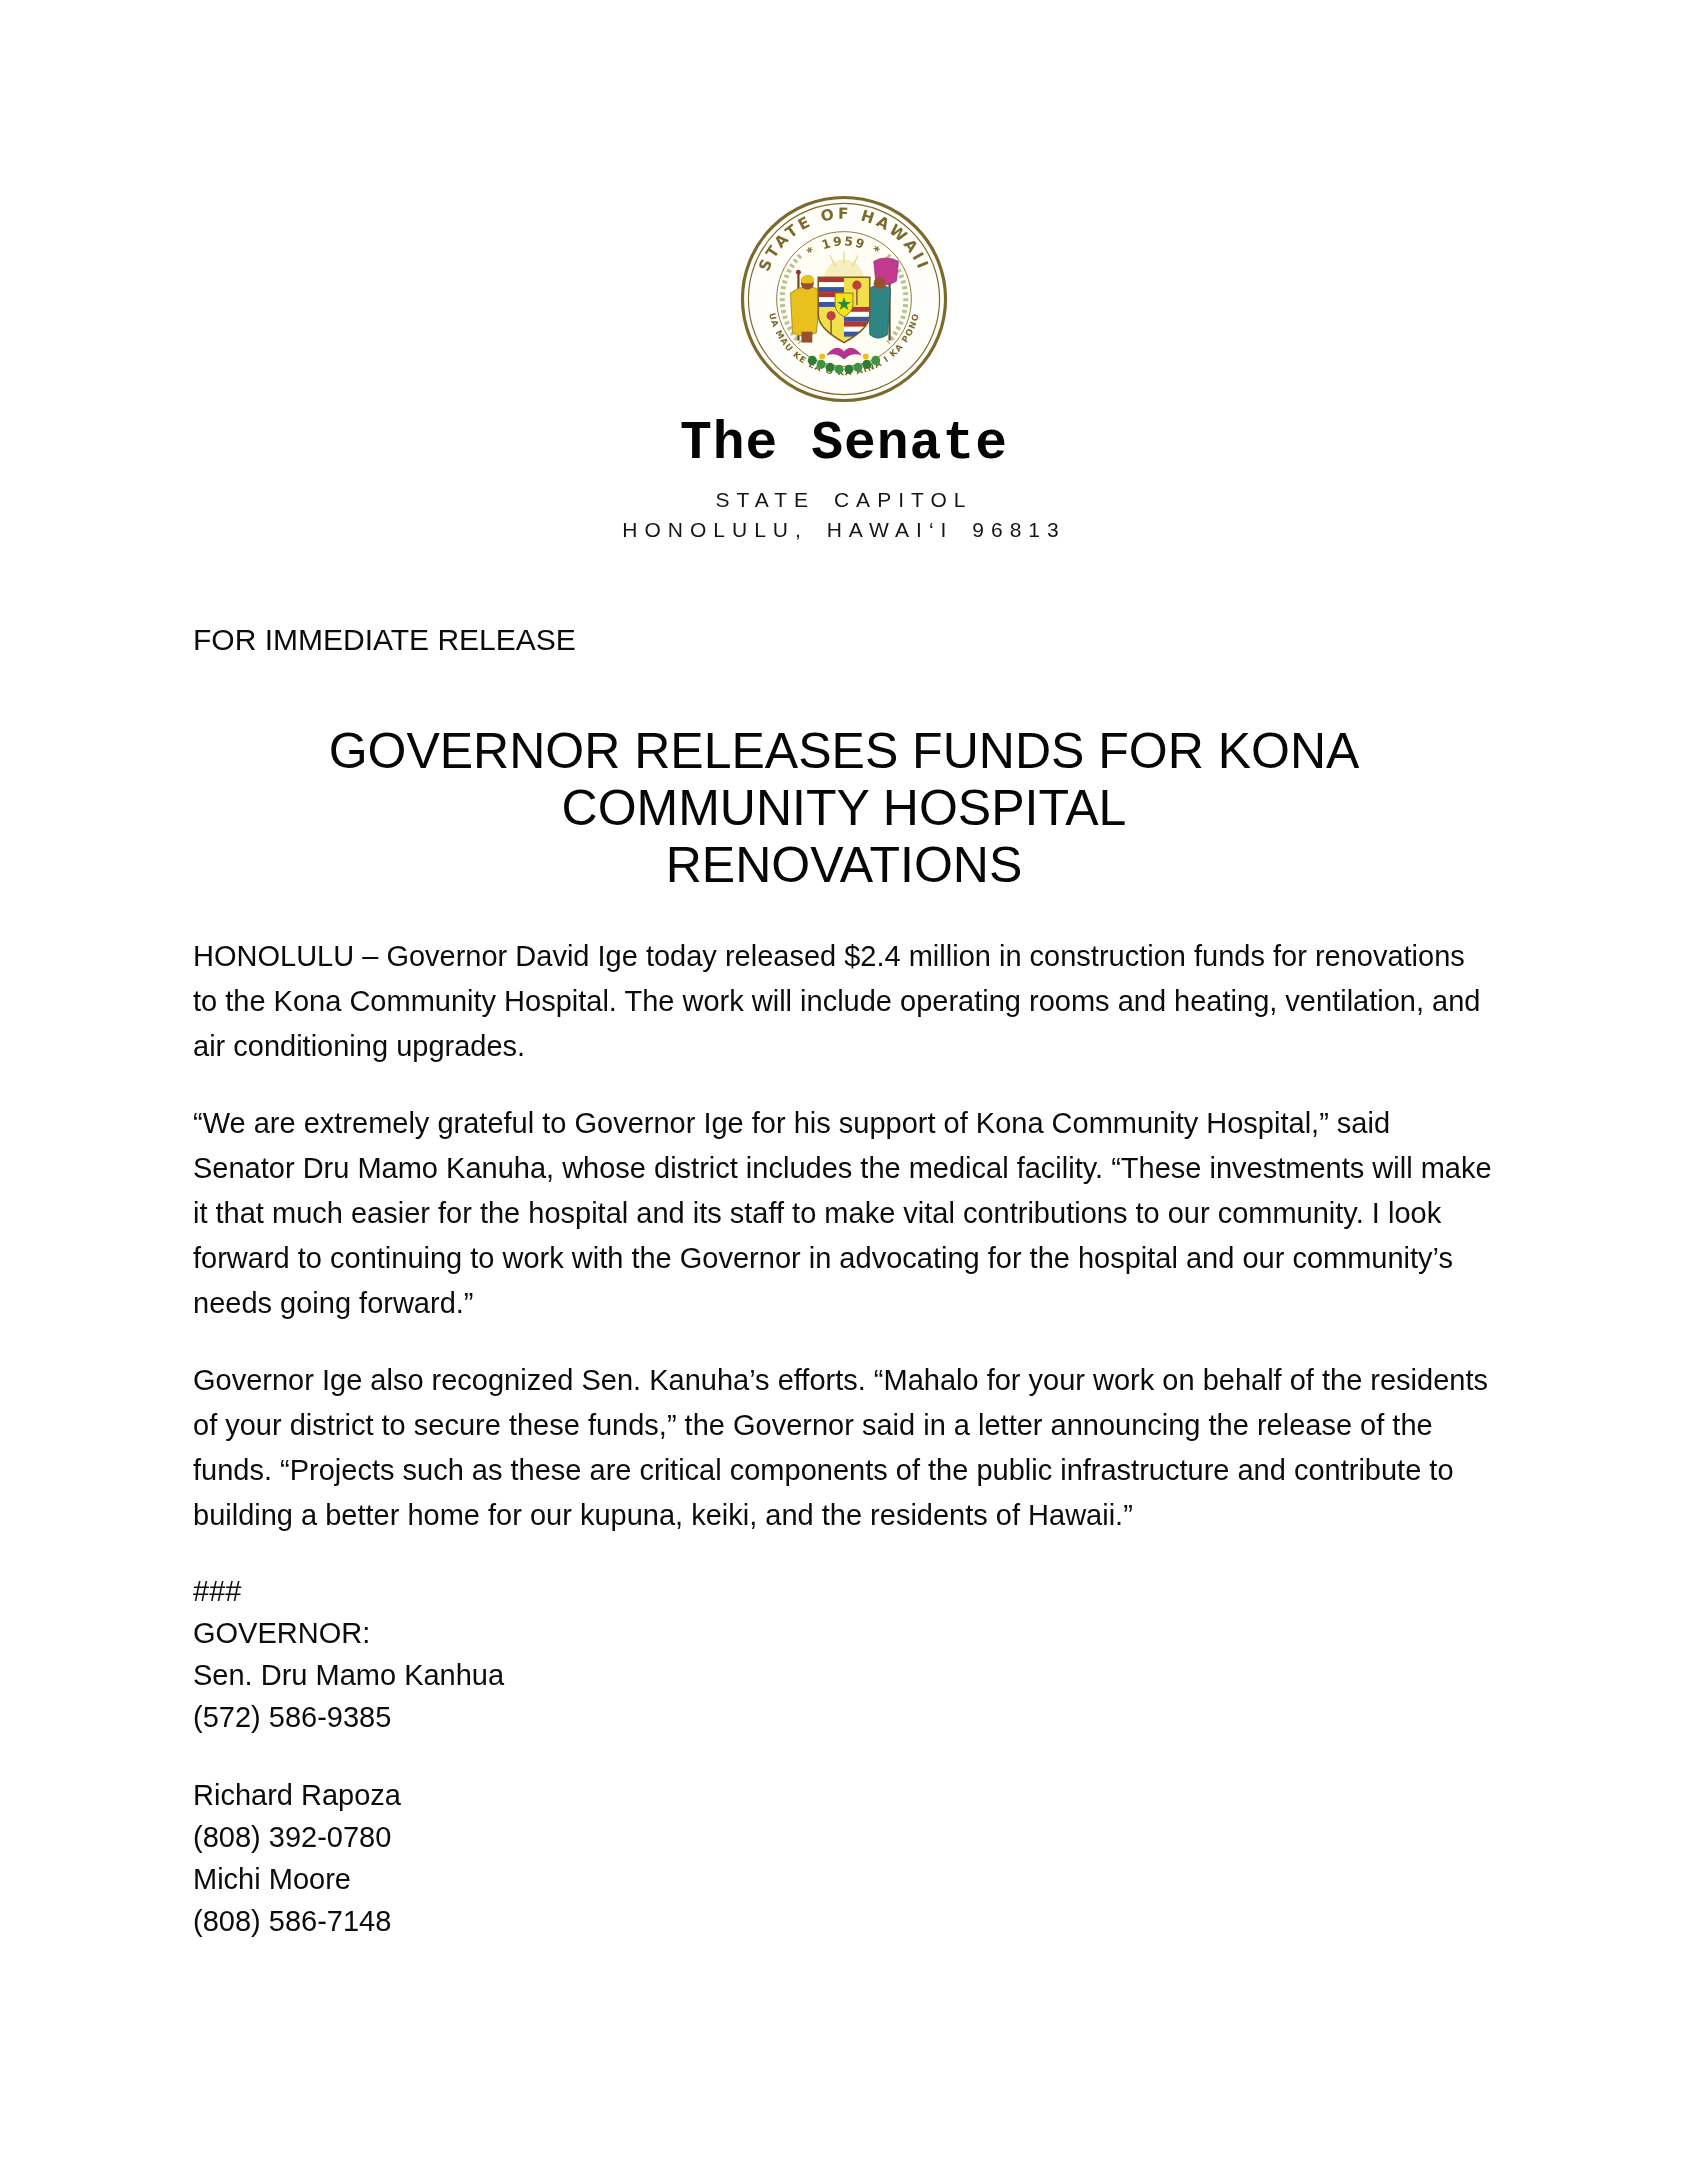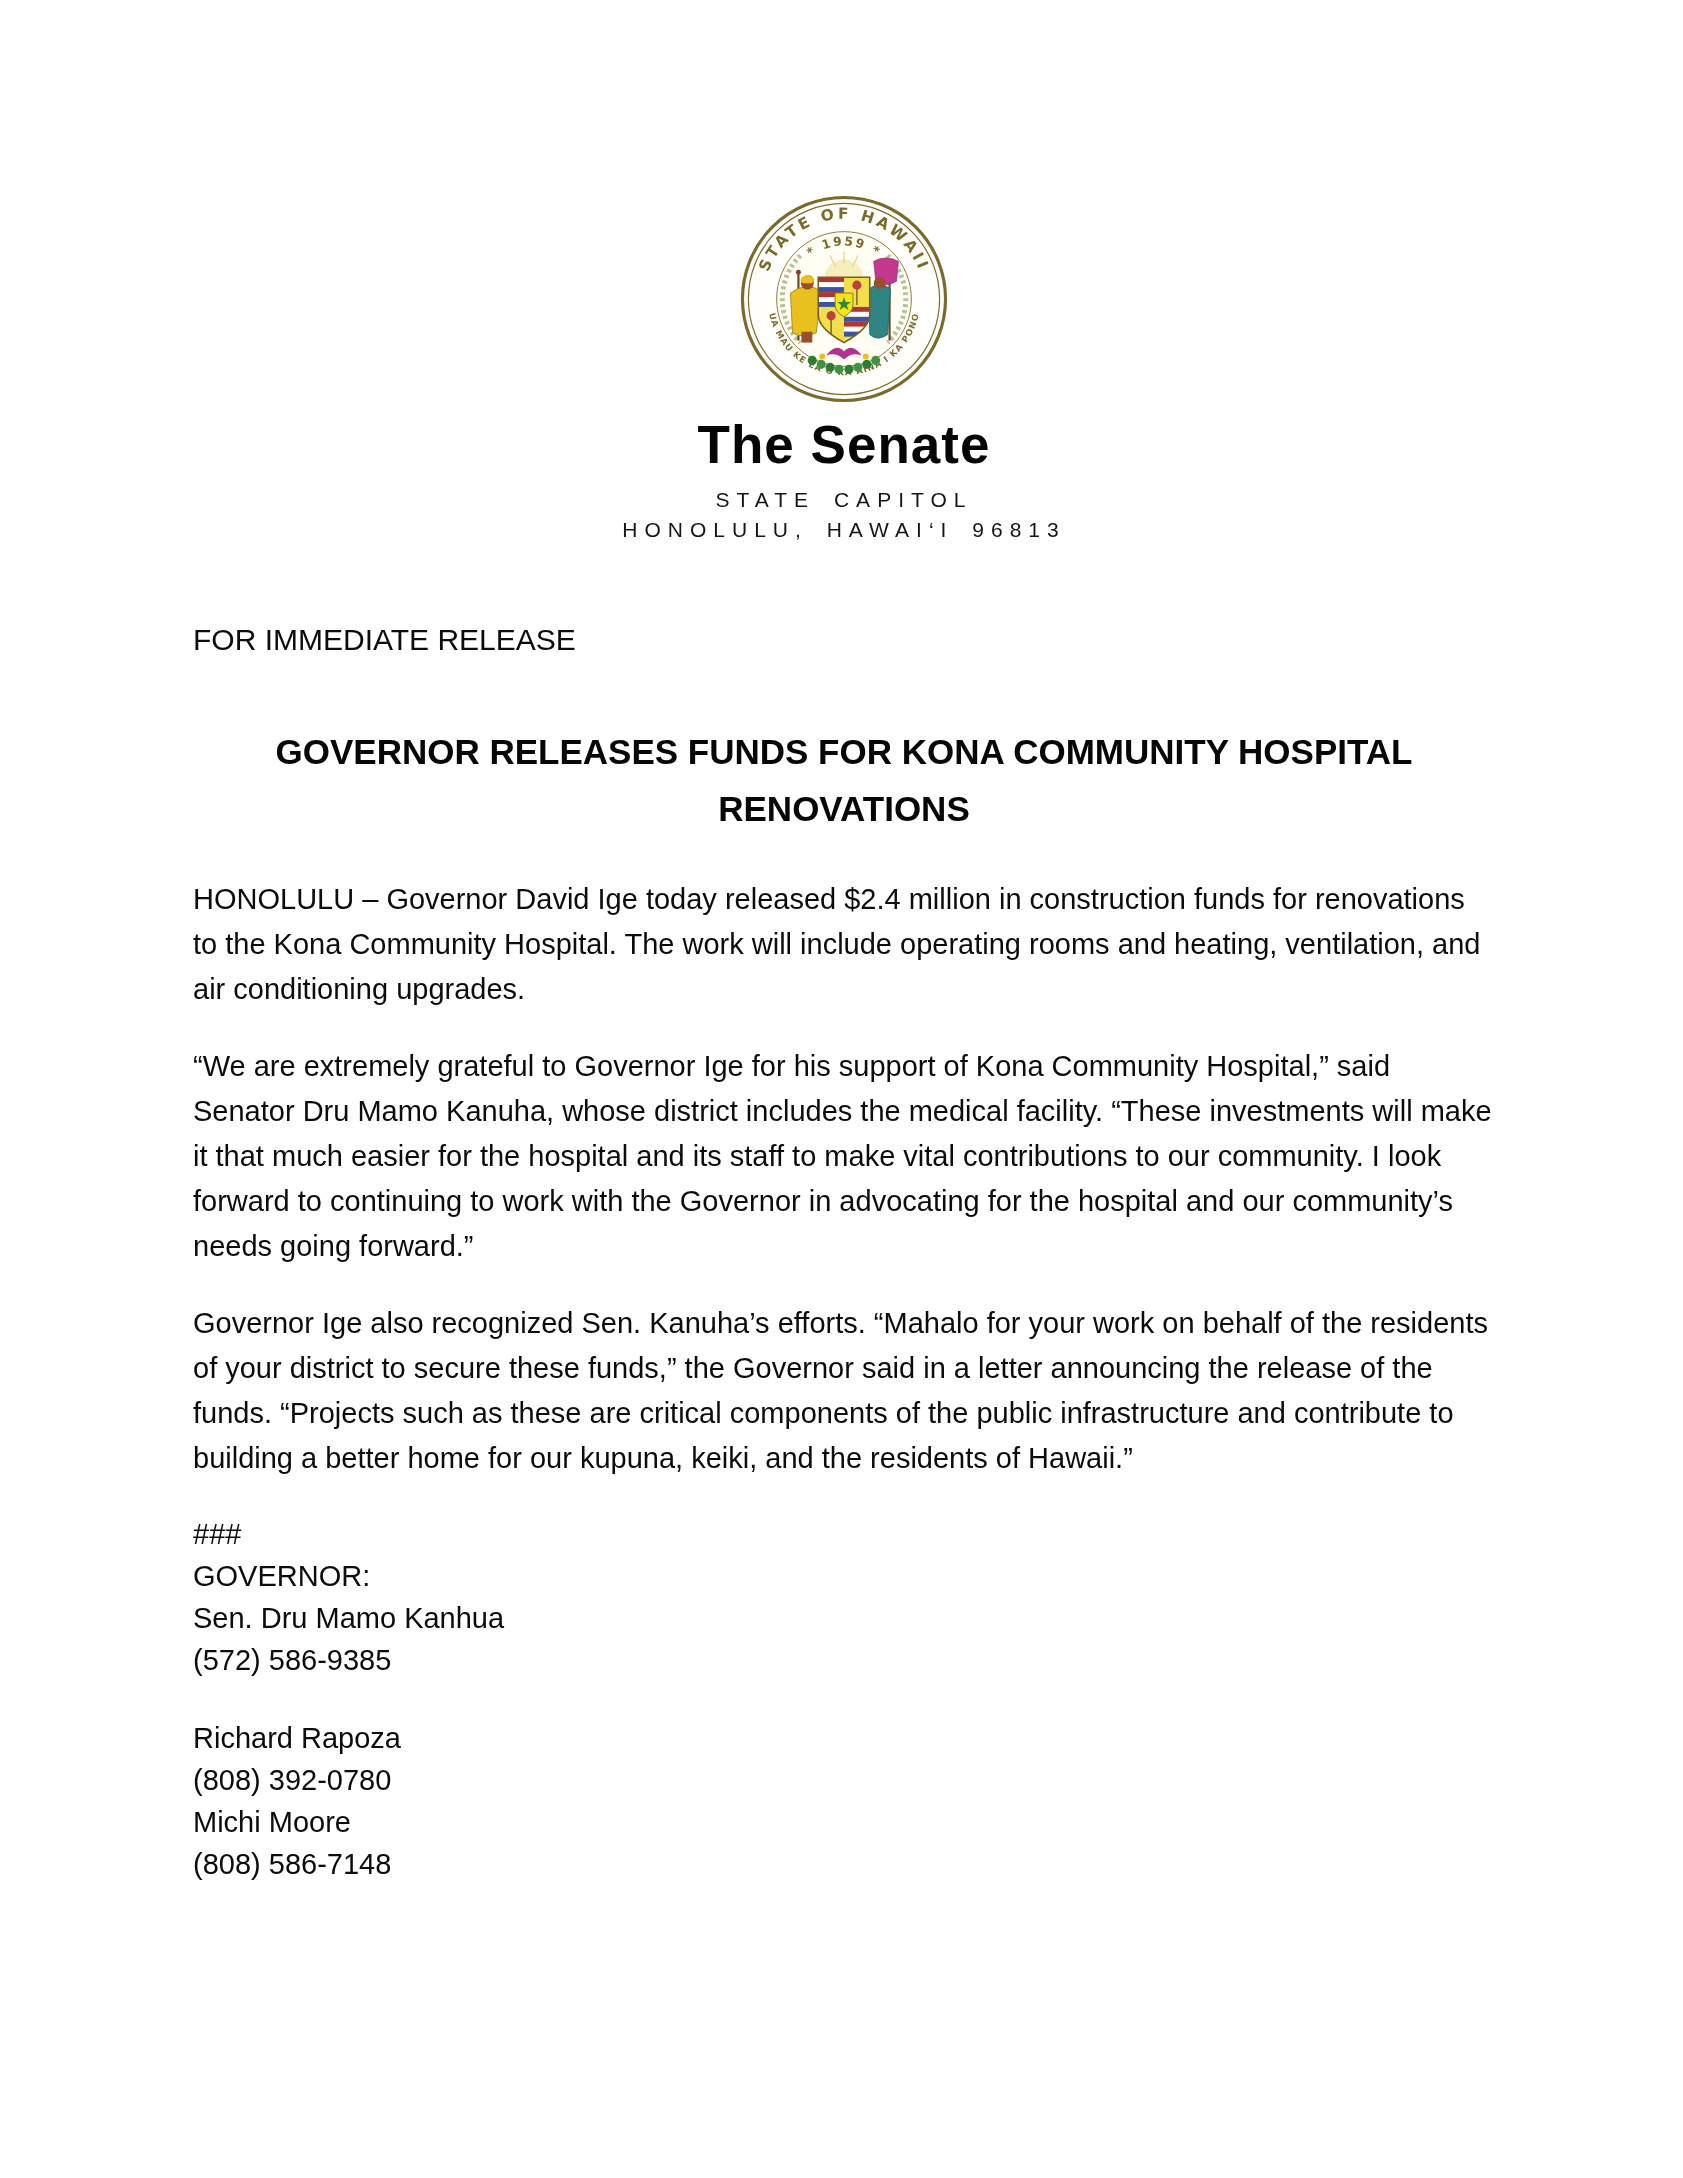--- a/index.html
+++ b/index.html
@@ -18,21 +18,21 @@
     left: 193px;
     top: 0;
     width: 1302px;
   }
 
   
   .masthead { padding-top: 194px; text-align: center; }
   .seal-svg { width: 210px; height: 210px; display: inline-block; }
   .org-name {
     margin-top: 6px;
-    font-family: Liberation Sans, sans-serif;
+    font-family: Liberation Mono, monospace;
     font-weight: 700;
     font-size: 53px;
     line-height: 61px;
     letter-spacing: 1px;
     color: #050505;
   }
   .addr {
     font-size: 21px;
     line-height: 30px;
     letter-spacing: 7px;
@@ -46,23 +46,23 @@
     margin-top: 73px;
     font-size: 30px;
     line-height: 44px;
   }
   .bold { font-weight: 400; }
 
   
   .headline {
     margin: 61px 0 0 0;
     text-align: center;
-    font-size: 35px;
+    font-size: 50px;
     line-height: 57px;
-    font-weight: 700;
+    font-weight: 400;
     letter-spacing: 0px;
     color: #070707;
   }
   .headline span { display: block; }
 
   
   .body-copy { margin-top: 40px; font-size: 29px; line-height: 45px; }
   .body-copy p { margin: 0 0 32px 0; }
 
   

